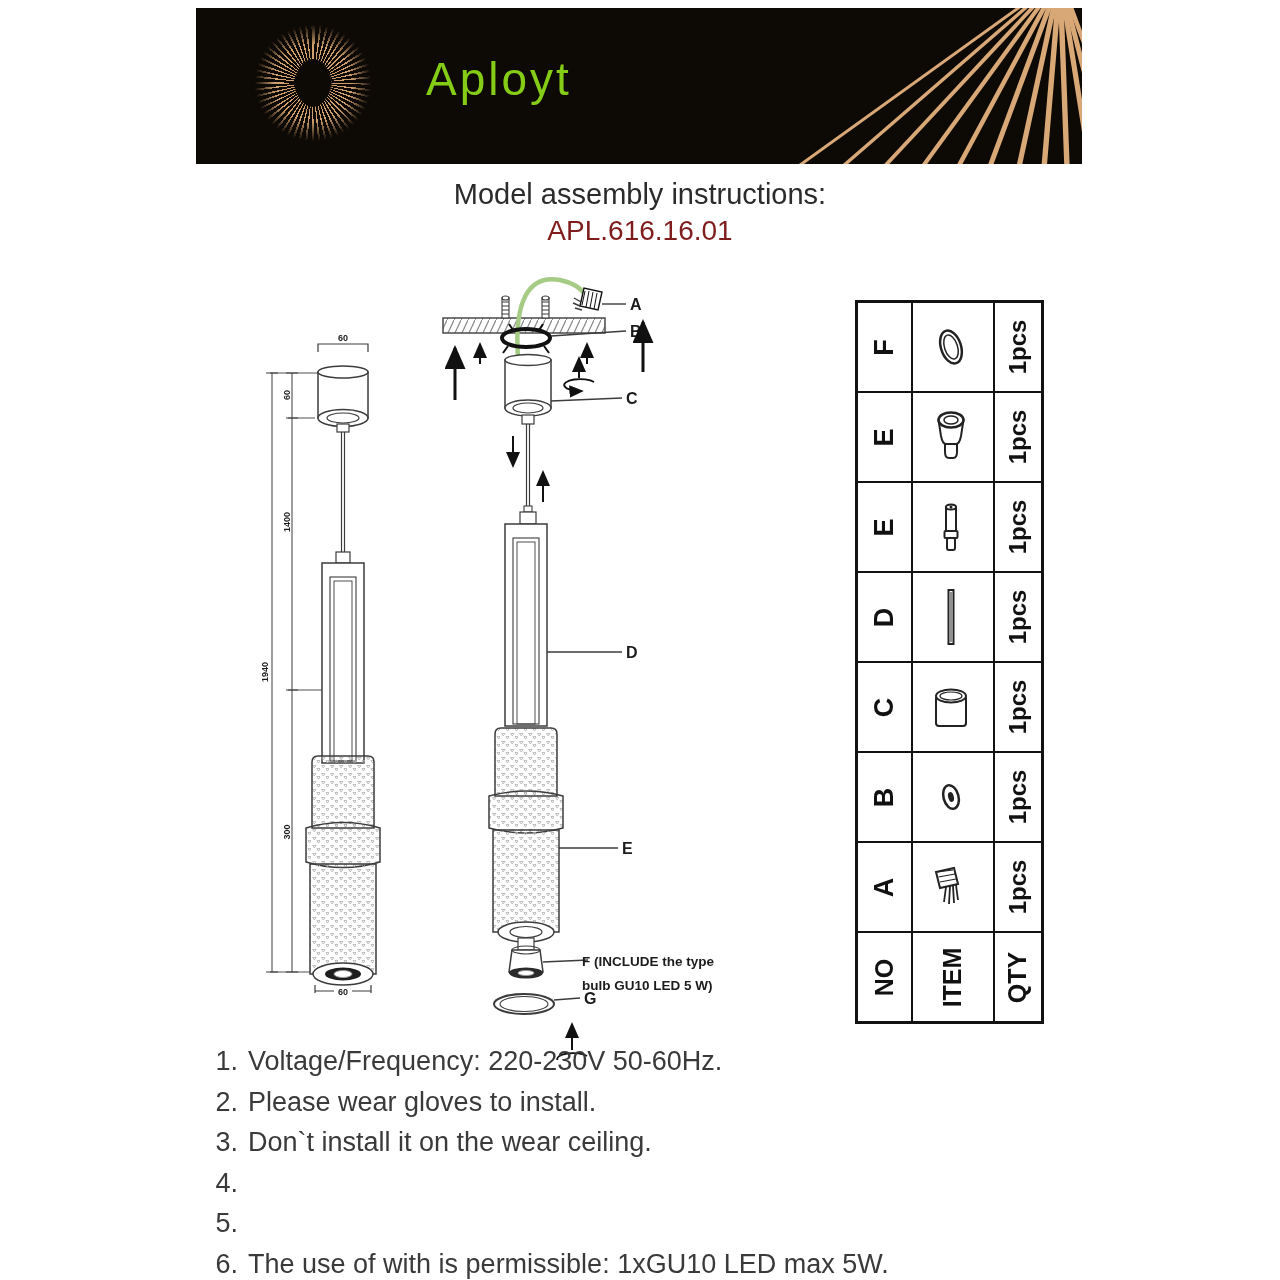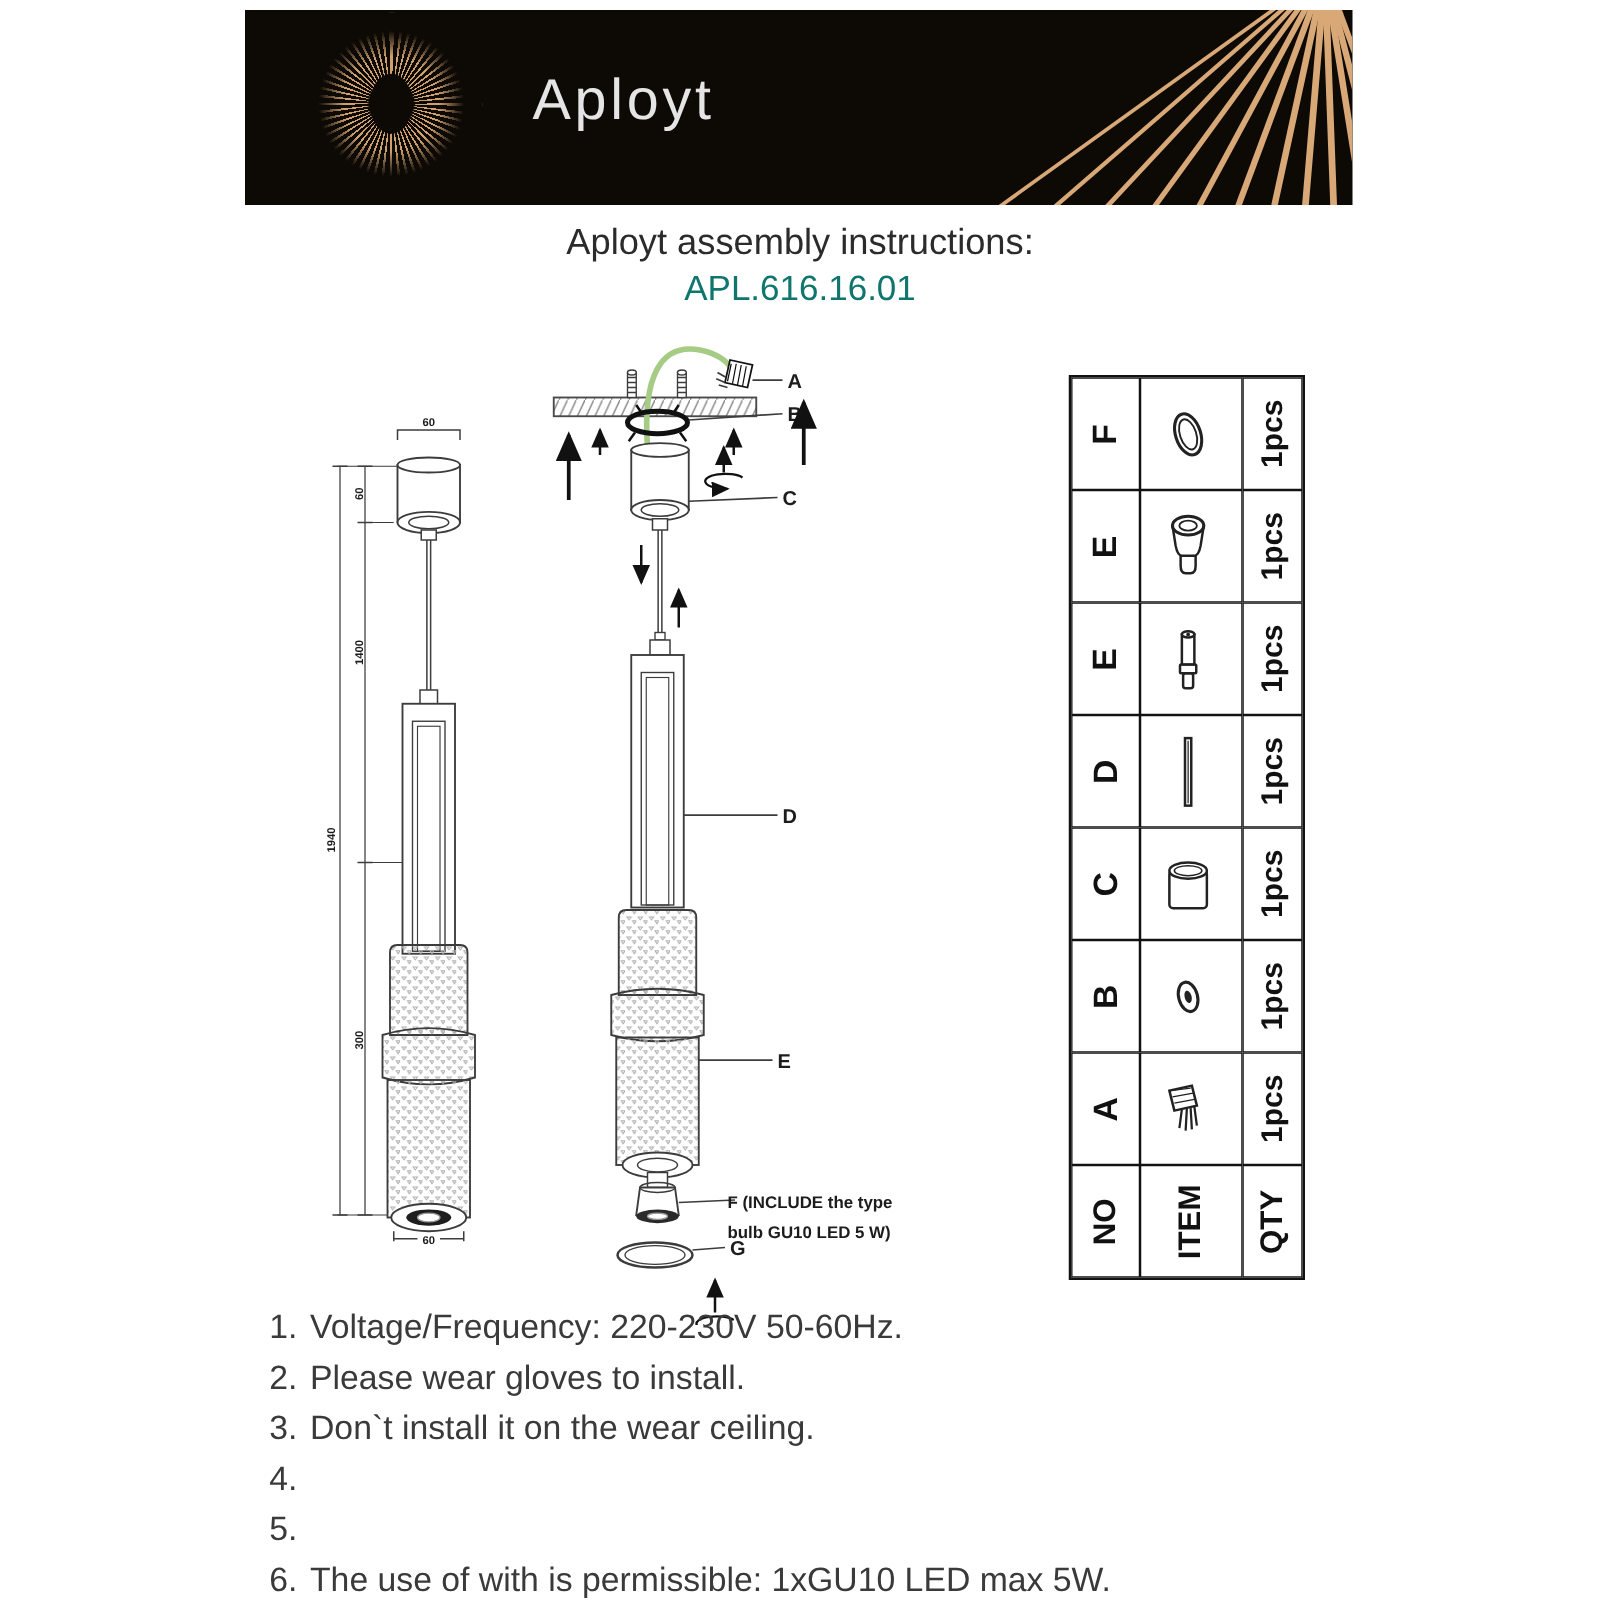--- a/index.html
+++ b/index.html
@@ -8,27 +8,27 @@
 
   
   .banner{position:absolute;left:196px;top:8px;width:886px;height:156px;background:#0d0905;overflow:hidden;}
   .starburst{position:absolute;left:44px;top:2px;width:146px;height:146px;border-radius:50%;
     background:
       radial-gradient(closest-side,#0d0905 24%,rgba(13,9,5,0) 27%),
       radial-gradient(closest-side,rgba(13,9,5,0) 52%,#0d0905 80%),
       repeating-conic-gradient(#cfa06b 0deg 2.2deg,#0d0905 2.2deg 6.4deg);}
   .starburst::after{content:"";position:absolute;left:50%;top:50%;width:34px;height:48px;margin:-24px 0 0 -17px;
       border-radius:50%;background:#0d0905;}
-  .brand{position:absolute;left:230px;top:44px;font-size:46px;letter-spacing:3px;color:#e5e5e5;
+  .brand{position:absolute;left:230px;top:44px;font-size:46px;letter-spacing:3px;color:#84cc16;
       font-family:"Liberation Sans",sans-serif;font-weight:400;}
   .rays{position:absolute;right:0;top:0;}
 
   
   .title1{position:absolute;left:0;top:178px;width:100%;text-align:center;font-size:29px;color:#2b2b2b;}
-  .title2{position:absolute;left:0;top:215px;width:100%;text-align:center;font-size:28px;color:#0f766e;}
+  .title2{position:absolute;left:0;top:215px;width:100%;text-align:center;font-size:28px;color:#7f1d1d;}
 
   
   .drawing{position:absolute;left:230px;top:260px;}
   svg text{font-family:"Liberation Sans",sans-serif;fill:#1c1c1c;}
   .dimtxt{font-size:9px;font-weight:bold;}
   .lbl{font-size:16px;font-weight:bold;}
   .note{font-size:13.5px;font-weight:bold;}
 
   
   .parts-table{position:absolute;left:855px;top:300px;display:grid;
@@ -65,21 +65,21 @@
         <line x1="308" y1="-30" x2="262" y2="182" stroke-width="5.2"></line>
         <line x1="308" y1="-30" x2="290" y2="184" stroke-width="5.4"></line>
         <line x1="308" y1="-30" x2="316" y2="186" stroke-width="5.4"></line>
         <line x1="308" y1="-30" x2="340" y2="170" stroke-width="5.2"></line>
         <line x1="308" y1="-30" x2="352" y2="140" stroke-width="5"></line>
         <line x1="308" y1="-30" x2="360" y2="110" stroke-width="4.6"></line>
       </g>
     </svg>
   </div>
 
-  <div class="title1">Aployt assembly instructions:</div>
+  <div class="title1">Model assembly instructions:</div>
   <div class="title2">APL.616.16.01</div>
 
   <svg class="drawing" width="560" height="800" viewBox="0 0 560 800">
     <defs>
       <pattern id="knurl" width="9" height="8" patternUnits="userSpaceOnUse">
         <path d="M1.5,1.5 L5,1.5 L3.2,4 Z" fill="none" stroke="#b0b0b0" stroke-width="0.8"></path>
         <path d="M6,4.5 L9.2,4.5 L7.5,7 Z" fill="none" stroke="#b0b0b0" stroke-width="0.8"></path>
       </pattern>
       <pattern id="hatch" width="7" height="15" patternUnits="userSpaceOnUse">
         <path d="M0,15 L7,0" stroke="#8a8a8a" stroke-width="1.2"></path>

